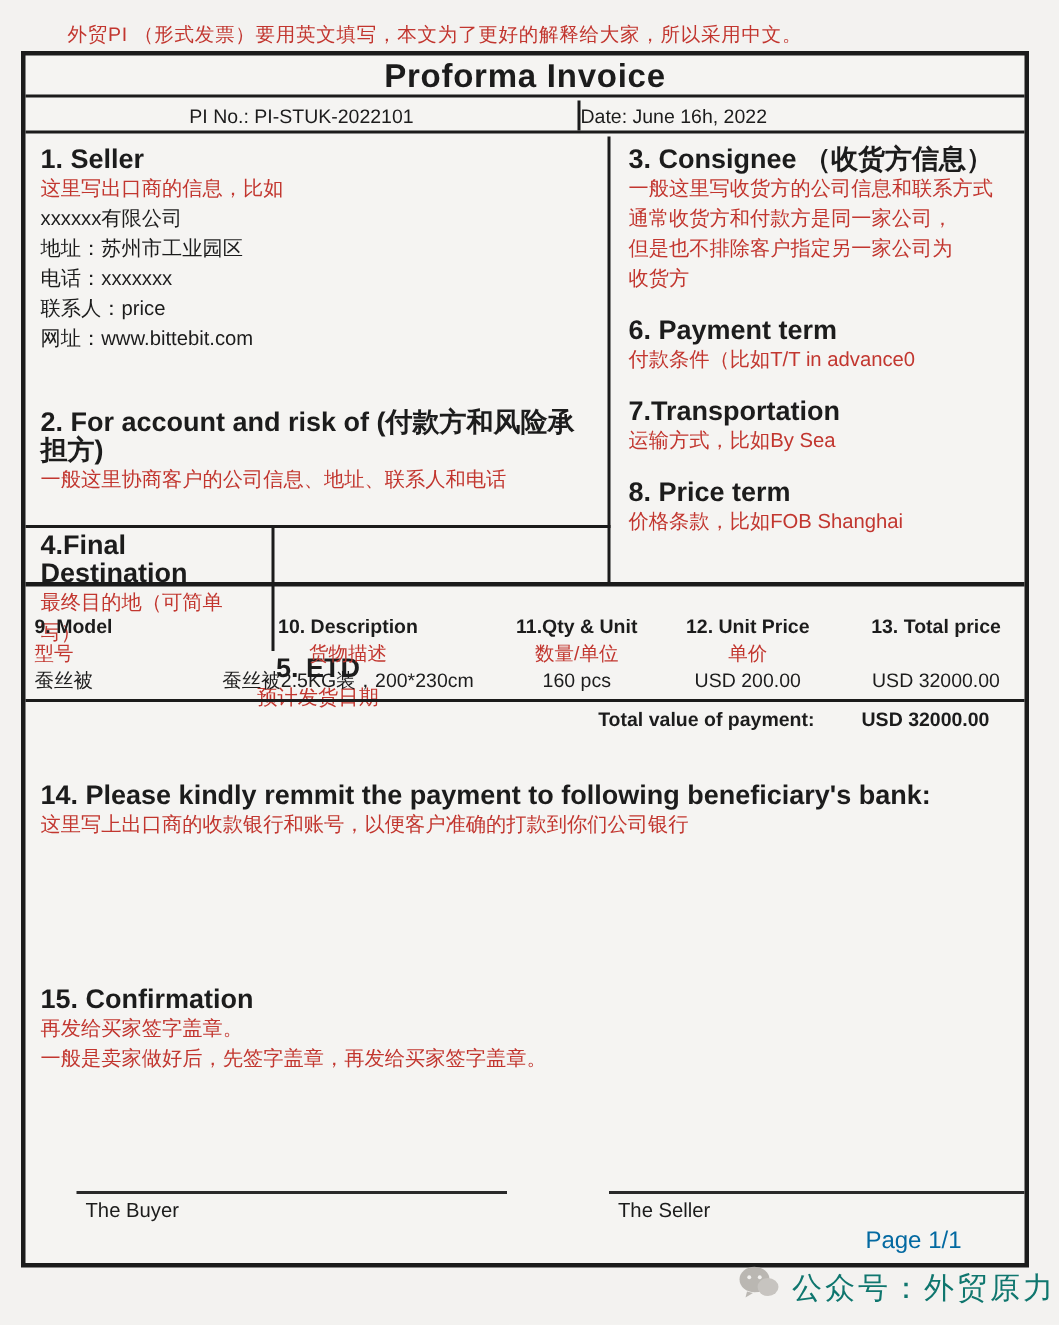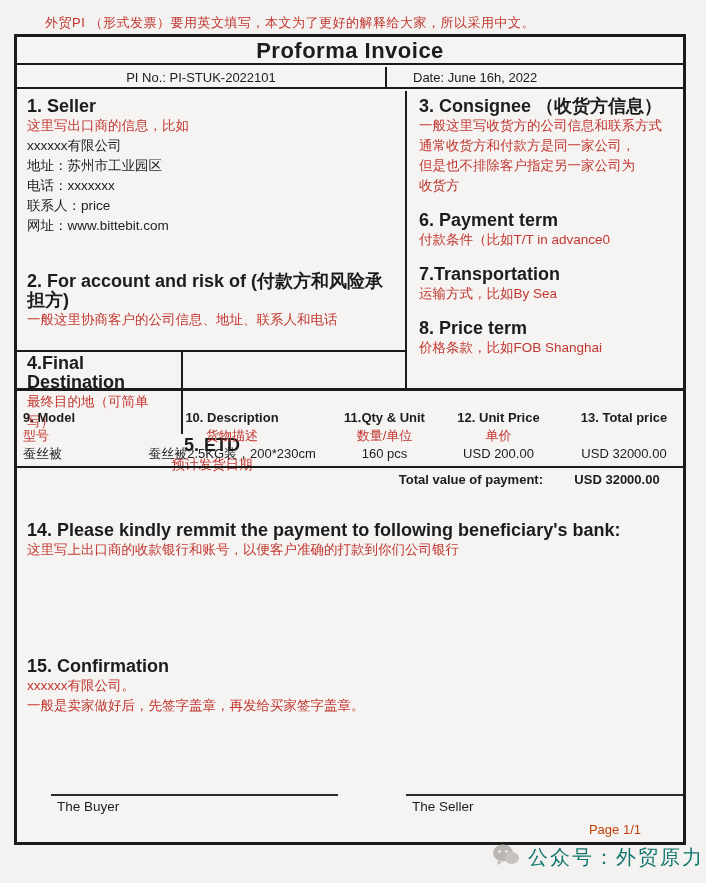--- a/index.html
+++ b/index.html
@@ -37,21 +37,21 @@
 
   .pi-row {
     position:absolute; top:30px; left:0; right:0; height:22px;
     border-bottom:2px solid #1b1b1b;
     display:flex; font-size:13px;
   }
   .pi-cell-left {
     width:370px; border-right:2px solid #1b1b1b;
     text-align:center; line-height:21px;
   }
-  .pi-cell-right { flex:1; padding-left:26px; line-height:21px; }
+  .pi-cell-right { flex:1; padding-left:0; line-height:21px; }
 
   .body-cols {
     position:absolute; top:54px; left:0; right:0; height:297px;
   }
   .col-left {
     position:absolute; left:0; top:0; bottom:0; width:390px;
     border-right:2px solid #1b1b1b;
   }
   .col-right {
     position:absolute; left:392px; top:0; bottom:0; right:0;
@@ -101,21 +101,21 @@
   .sig-line {
     position:absolute; height:0; border-top:2px solid #2a2a2a;
   }
   .sig-buyer-line  { top:757px; left:34px;  width:287px; }
   .sig-seller-line { top:757px; left:389px; width:277px; }
   .sig-label { position:absolute; top:762px; font-size:13.5px; }
   .sig-buyer-label  { left:40px; }
   .sig-seller-label { left:395px; }
 
   .page-num {
-    position:absolute; right:42px; bottom:5px; font-size:13px; color:#c2410c;
+    position:absolute; right:42px; bottom:5px; font-size:16px; color:#0369a1;
   }
 
   .watermark {
     position:absolute; top:843px; right:2px;
     display:flex; align-items:center;
     color:#0f766e; font-size:20px; letter-spacing:2px;
     z-index:5; white-space:nowrap;
   }
   .watermark .wicon { margin-right:8px; opacity:0.9; }
 </style>
@@ -219,21 +219,21 @@
       </div>
     </div>
 
     <div class="sec14">
       <div class="sec-heading">14. Please kindly remmit the payment to following beneficiary's bank:</div>
       <div class="sec-line red">这里写上出口商的收款银行和账号，以便客户准确的打款到你们公司银行</div>
     </div>
 
     <div class="sec15">
       <div class="sec-heading">15. Confirmation</div>
-      <div class="sec-line red">xxxxxx有限公司。</div>
+      <div class="sec-line red">再发给买家签字盖章。</div>
       <div class="sec-line red">一般是卖家做好后，先签字盖章，再发给买家签字盖章。</div>
     </div>
 
     <div class="sig-line sig-buyer-line"></div>
     <div class="sig-line sig-seller-line"></div>
     <div class="sig-label sig-buyer-label">The Buyer</div>
     <div class="sig-label sig-seller-label">The Seller</div>
 
     <div class="page-num">Page 1/1</div>
   </div>

